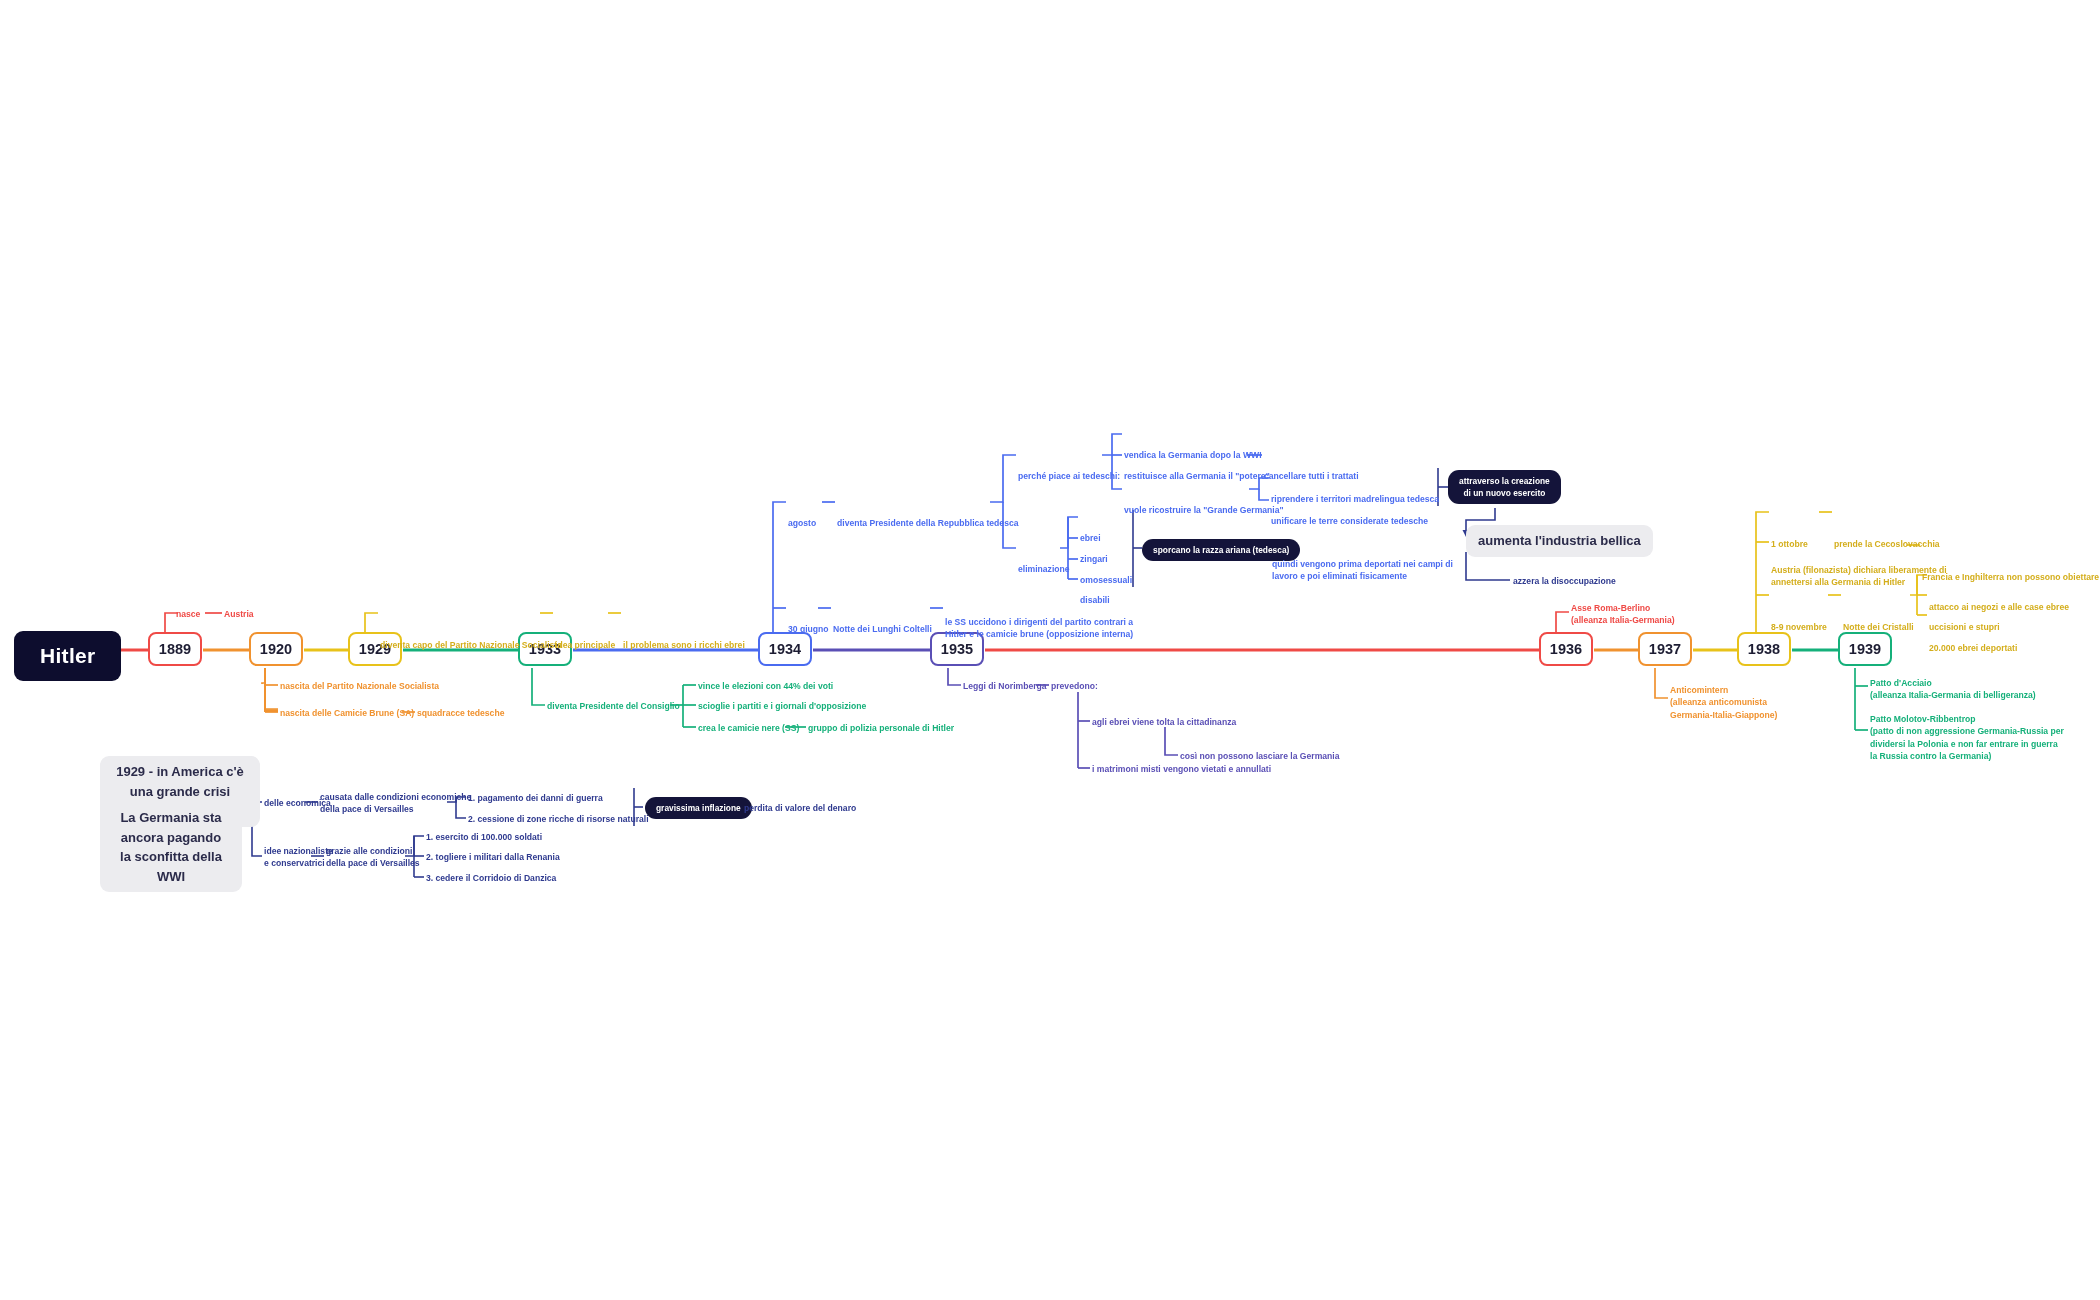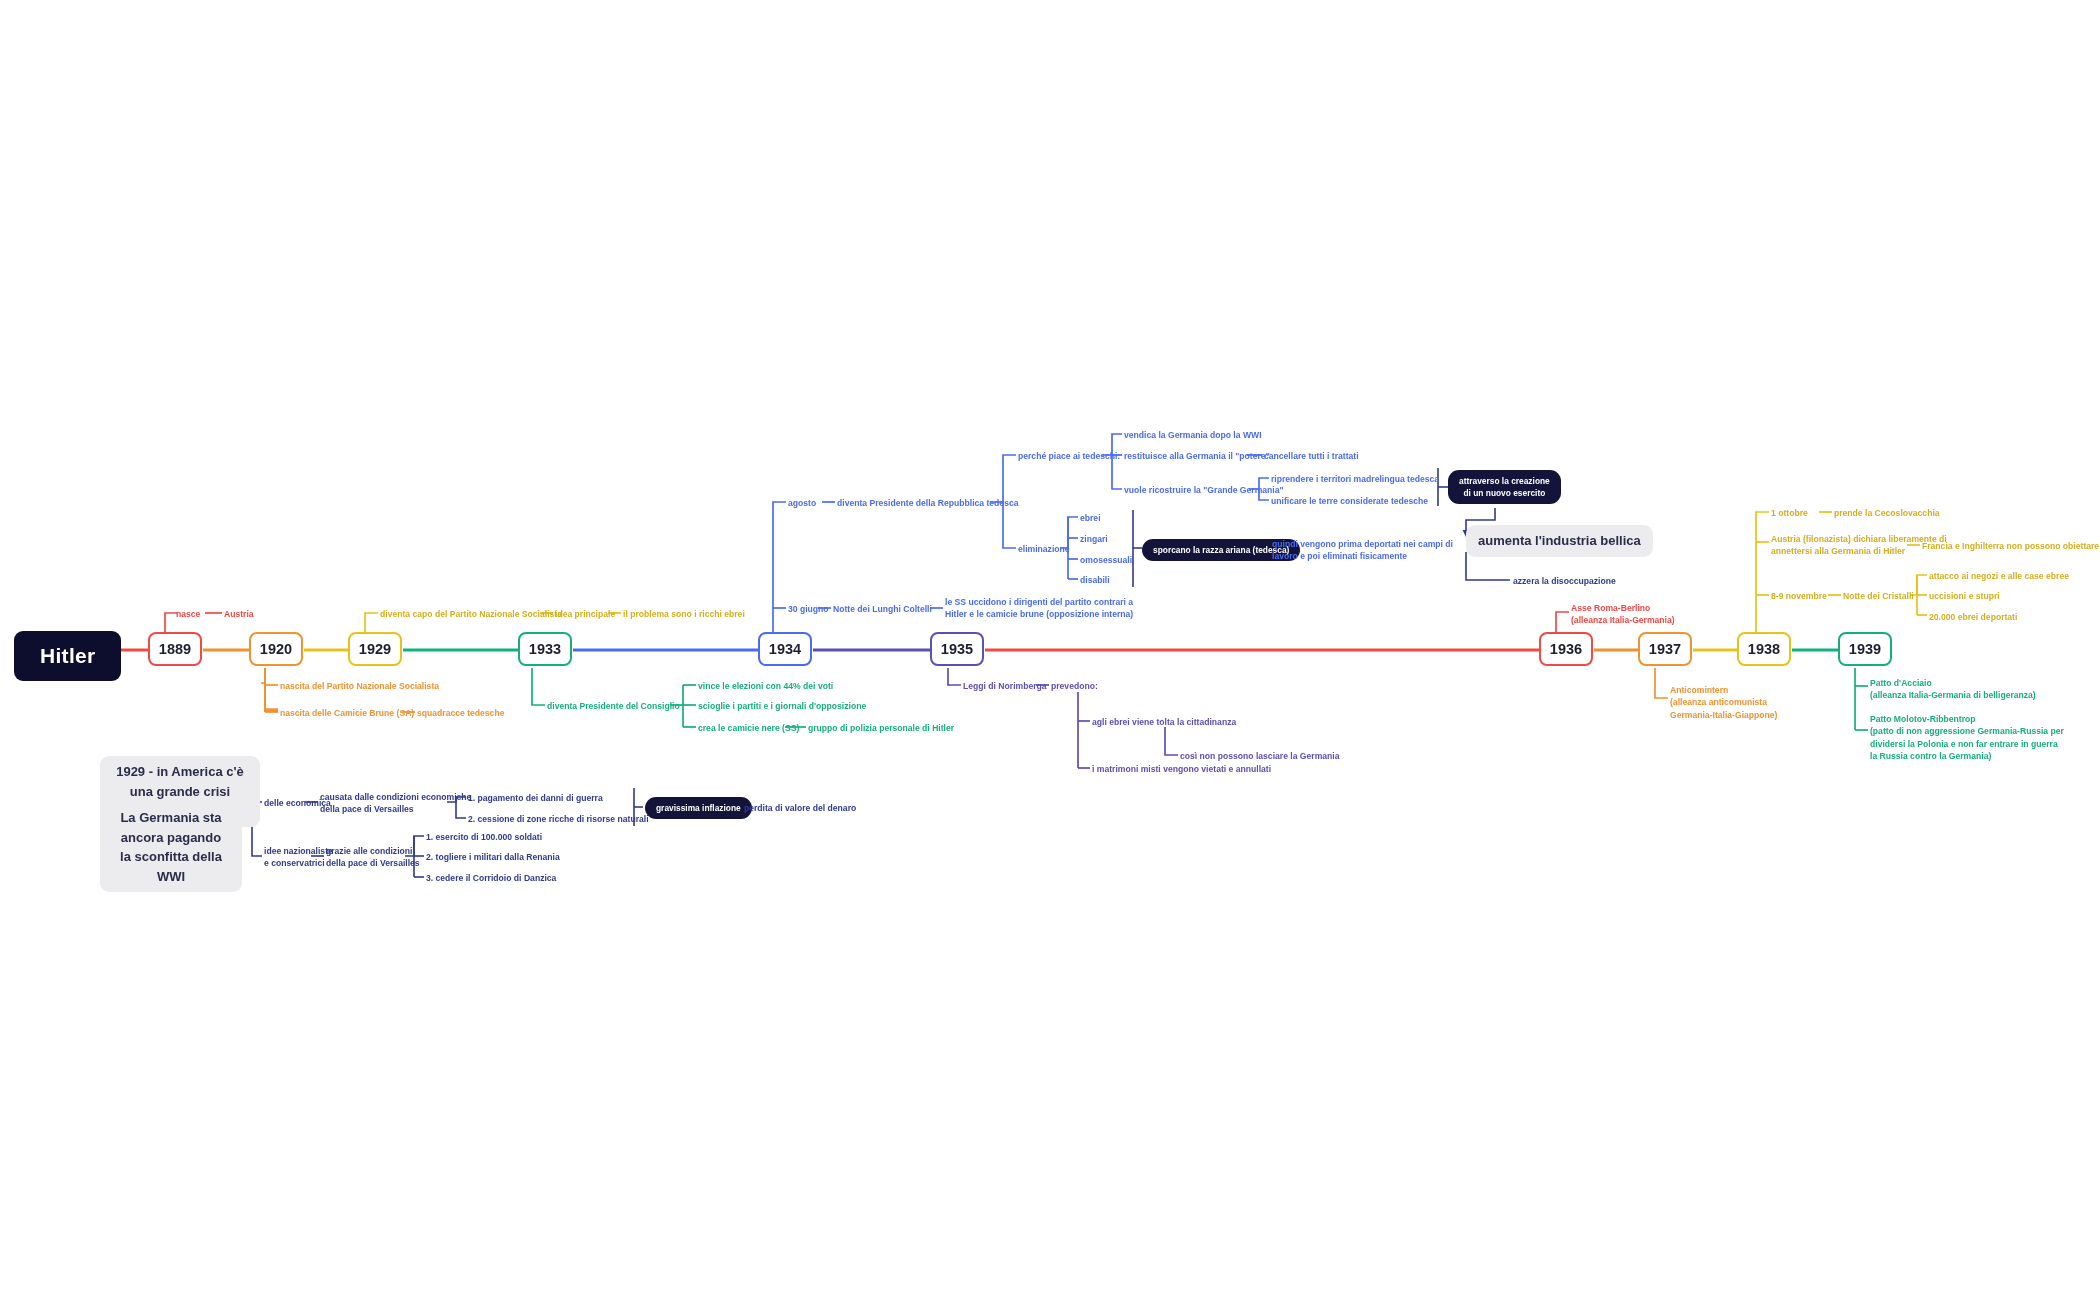--- a/index.html
+++ b/index.html
@@ -84,24 +84,24 @@
     font-size: 13px;
     font-weight: bold;
     padding: 6px 12px;
     line-height: 1.5;
     text-align: center;
     white-space: pre-line;
   }
   .c-red    { color: #ef4a46; }
   .c-orange { color: #f0922f; }
   .c-green  { color: #15b07a; }
-  .c-blue   { color: #4a6bf0; }
+  .c-blue   { color: #4a6bf0; margin-top: 20px; }
   .c-purple { color: #5a4fb5; }
   .c-navy   { color: #2f3a8f; }
-  .c-gold   { color: #d4ae1c; }
+  .c-gold   { color: #d4ae1c; margin-top: 31px; }
 </style>
 </head>
 <body>
 
 <div id="canvas">
 
   <svg id="wires" viewBox="0 0 2100 1300">
 
     <path d="M 88 650 H 148" stroke="#ef4a46" stroke-width="3" fill="none"></path>
     <path d="M 203 650 H 249" stroke="#f0922f" stroke-width="3" fill="none"></path>

